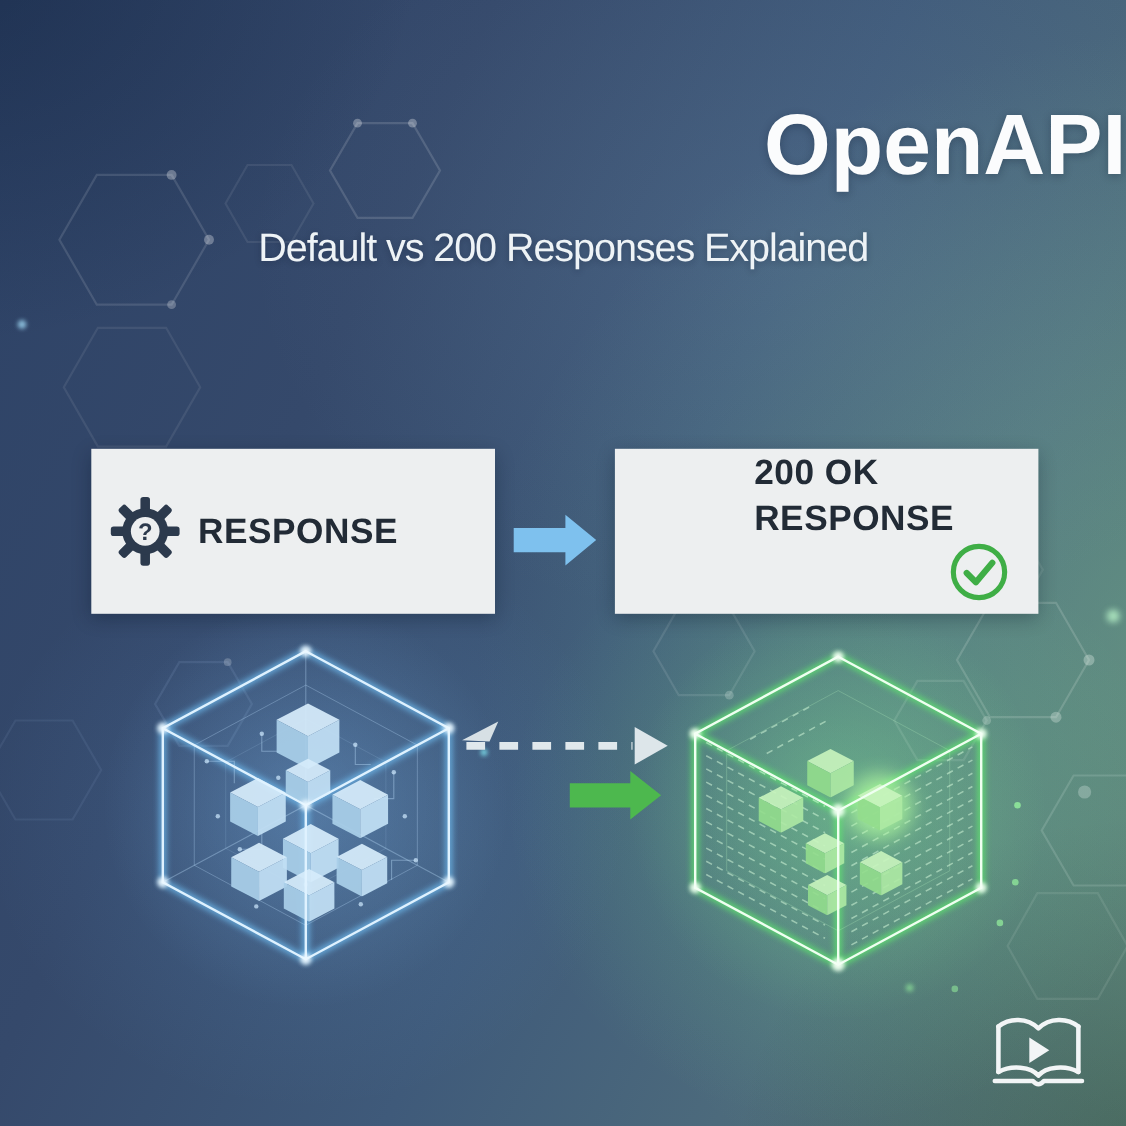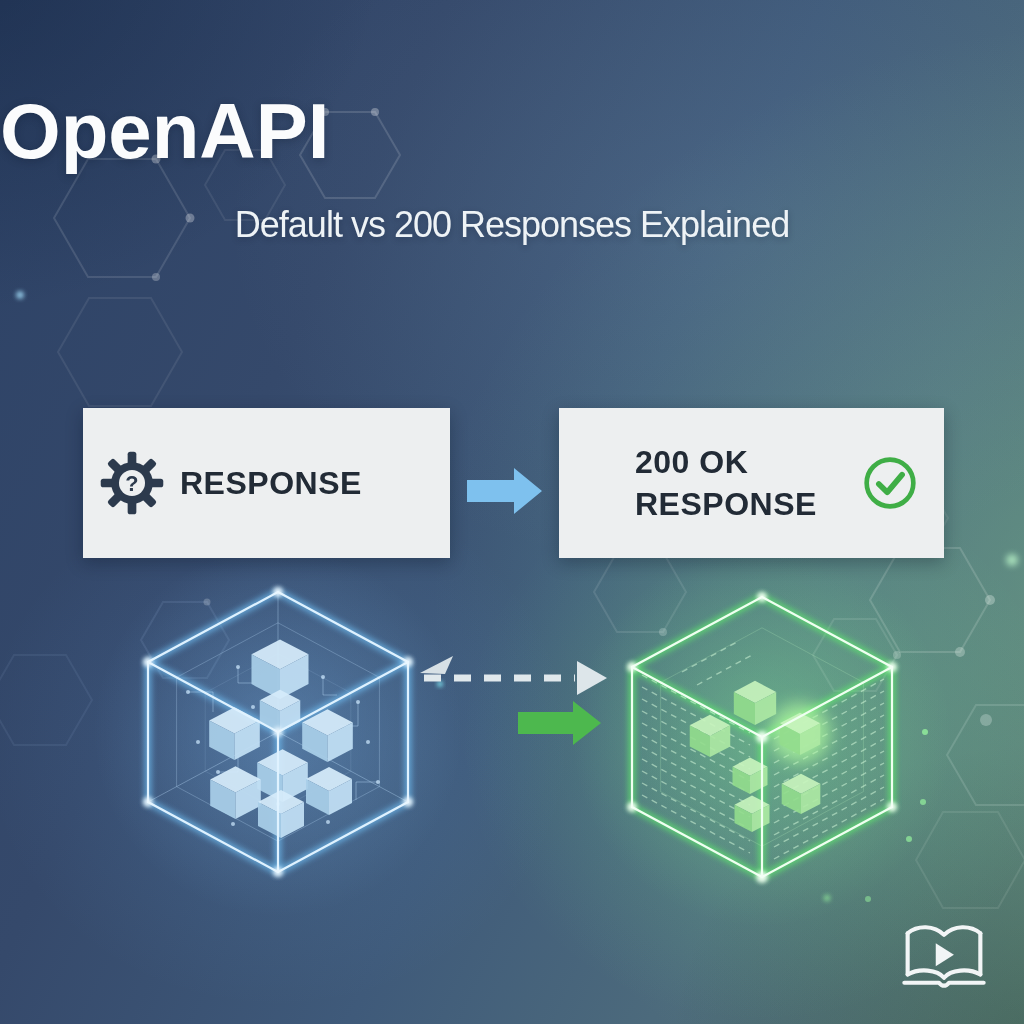--- a/index.html
+++ b/index.html
@@ -10,35 +10,35 @@
       radial-gradient(420px 380px at 278px 742px, rgba(110,180,245,.15), transparent 70%),
       radial-gradient(430px 400px at 762px 742px, rgba(120,235,145,.20), transparent 70%),
       radial-gradient(700px 500px at 70% 22%, rgba(130,160,185,.16), transparent 70%),
       radial-gradient(900px 760px at 108% 58%, rgba(125,195,150,.38), transparent 75%),
       radial-gradient(620px 520px at -5% -5%, rgba(12,28,55,.45), transparent 70%),
       radial-gradient(520px 420px at 102% 102%, rgba(20,40,35,.28), transparent 72%),
       linear-gradient(115deg,#2d4266 0%,#35496b 30%,#3f5a7a 55%,#4c6a7c 75%,#577871 100%);
   }
   .decor{position:absolute;left:0;top:0;width:1024px;height:1024px;}
   .title{
-    position:absolute;left:0;top:86px;width:100%;text-align:left;
+    position:absolute;left:0;top:86px;width:100%;text-align:right;
     font-size:78px;font-weight:700;color:#fbfcfd;letter-spacing:0;
     text-shadow:0 2px 8px rgba(10,20,40,.28);
   }
   .subtitle{
     position:absolute;left:0;top:204px;width:100%;text-align:center;
     font-size:36px;font-weight:400;color:#eef3f6;letter-spacing:-1px;
     text-shadow:0 2px 6px rgba(10,20,40,.25);
   }
   .card{
     position:absolute;background:#edeff0;display:flex;align-items:center;
     box-shadow:0 5px 16px rgba(8,18,34,.30);
   }
   .card-default{left:83px;top:408px;width:367px;height:150px;padding-left:16px;box-sizing:border-box;}
-  .card-ok{left:559px;top:408px;width:385px;height:150px;padding:0 26px 0 76px;box-sizing:border-box;}
+  .card-ok{left:559px;top:408px;width:385px;height:150px;padding:0 26px 0 76px;box-sizing:border-box;flex-direction:column;}
   .card-text{margin-left:15px;font-size:32px;font-weight:700;color:#222b36;line-height:1.32;letter-spacing:.5px;}
   .card-ok .card-text{margin-left:0;}
   .gear-svg{width:66px;height:66px;flex:0 0 auto;}
   .check-svg{width:56px;height:56px;flex:0 0 auto;margin-left:auto;}
   .book-svg{position:absolute;left:899px;top:920px;width:90px;height:76px;}
   
   .hex{fill:none;stroke-width:2;}
   .glowline{stroke:#6fbdf2;stroke-width:6;fill:none;opacity:.85;}
   .crispline{stroke:#dff2ff;stroke-width:2.2;fill:none;}
   .faintline{stroke:#bfe2ff;stroke-width:1;fill:none;opacity:.35;}

